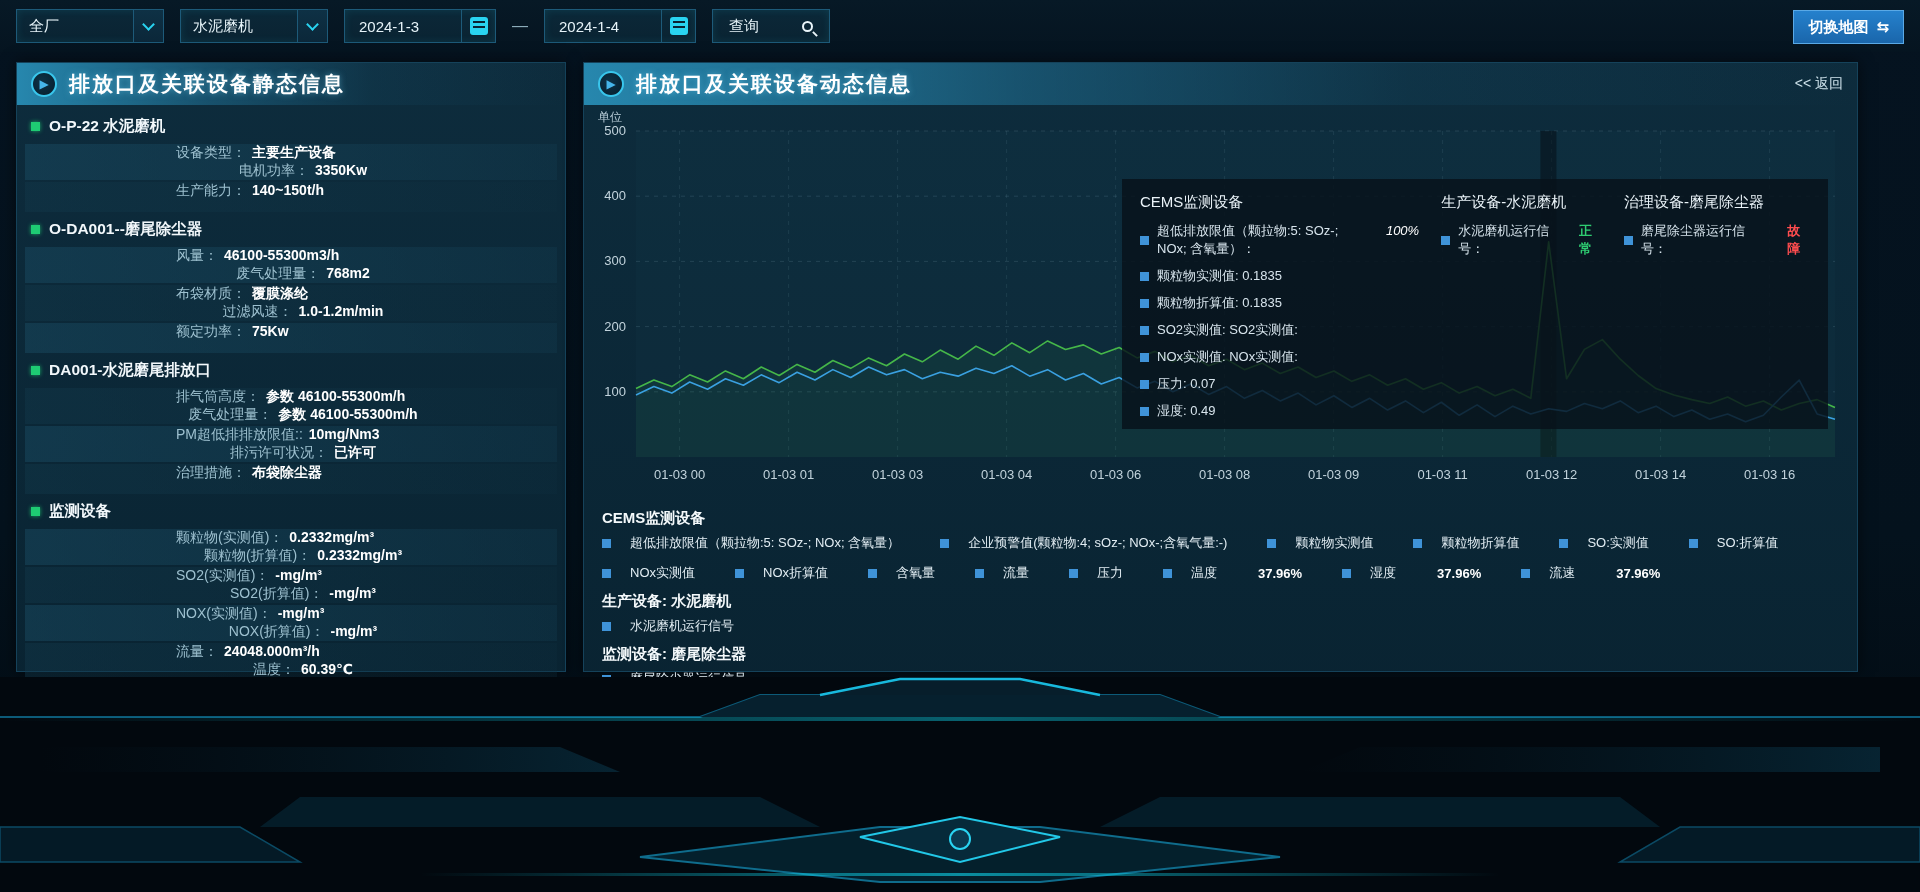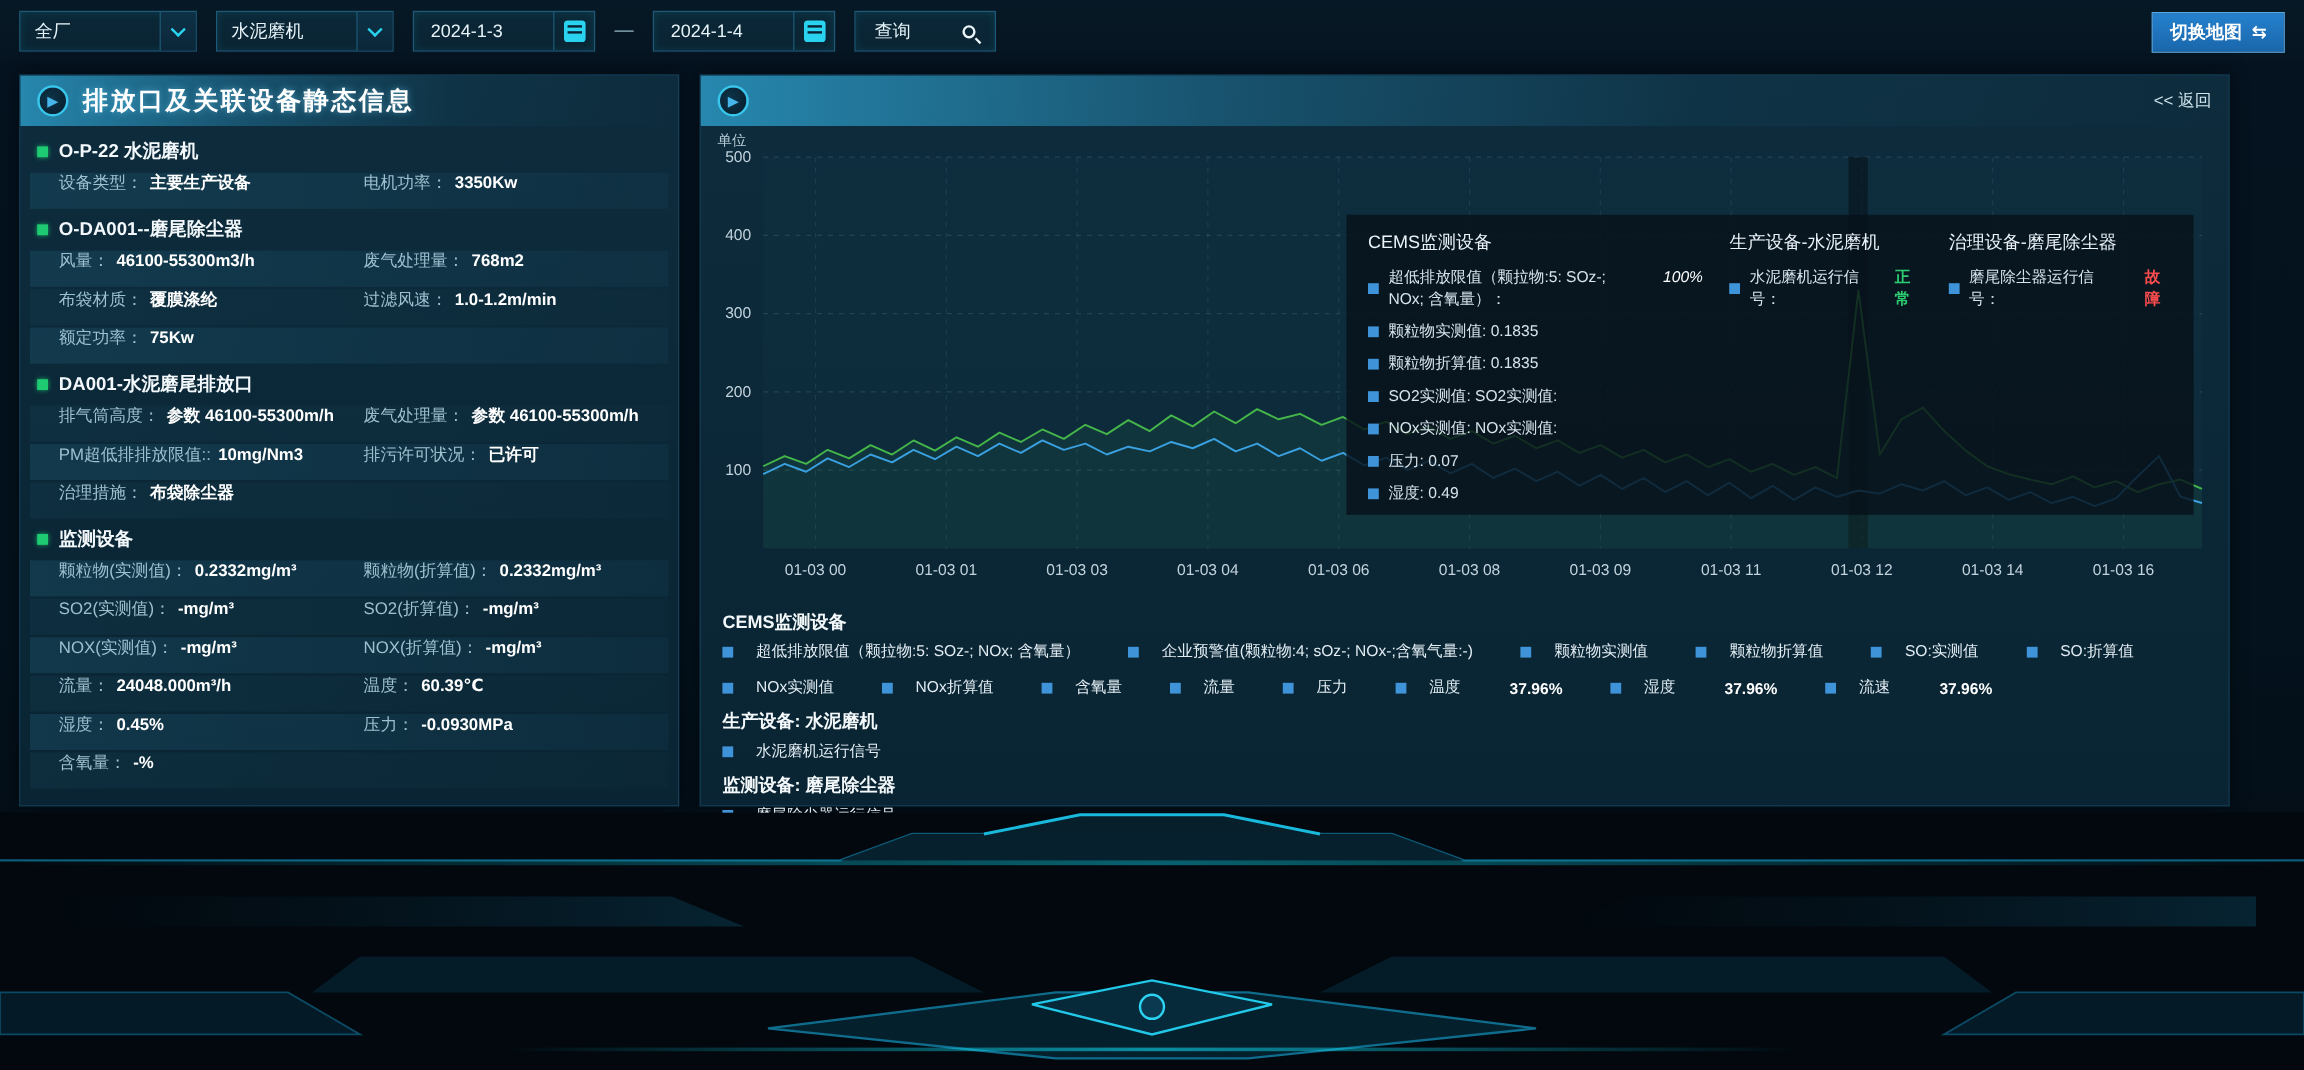--- a/index.html
+++ b/index.html
@@ -59,23 +59,23 @@
     color:#46b5ea; font-size:12px; }
   .back-link { position:absolute; right:14px; top:12px; color:#cfe3ec;
     font-size:14px; cursor:pointer; }
 
   
   #left-rows { padding:6px 8px; }
   .sec-head { display:flex; align-items:center; gap:9px; height:31px;
     padding-left:6px; font-size:15.5px; font-weight:bold; color:#f2f8fb; }
   .bullet { width:9px; height:9px; background:#1ecb73; flex:0 0 9px;
     box-shadow:0 0 4px rgba(30,203,115,.8); }
-  .info-row { display:flex; min-height:30px; margin:2px 0;
+  .info-row { display:flex; min-height:30px; align-items:center; margin:2px 0;
     padding-left:24px; font-size:14px;
-    background:linear-gradient(90deg,rgba(25,74,97,.5),rgba(19,60,80,.35)); }
+    background:linear-gradient(90deg,rgba(25,74,97,.5),rgba(19,60,80,.35));flex-direction:column; }
   .info-row.alt { background:linear-gradient(90deg,rgba(18,56,74,.45),rgba(14,46,62,.3)); }
   .cell { display:flex; align-items:baseline; gap:6px; }
   .cell.c0 { width:50%; } .cell.c1 { flex:1; }
   .cell .lbl { color:#9dc0cf; }
   .cell .val { color:#ffffff; font-weight:bold; }
 
   
   #chart-wrap { position:relative; width:100%; }
   #chart-svg { display:block; }
   .tooltip { position:absolute; left:538px; top:74px; width:706px; height:250px;
@@ -155,20 +155,26 @@
       <div class="info-row">
         <span class="cell c0">
           <span class="lbl">设备类型：</span>
           <span class="val">主要生产设备</span>
         </span>
         <span class="cell c1">
           <span class="lbl">电机功率：</span>
           <span class="val">3350Kw</span>
         </span>
       </div>
+      <div class="info-row alt">
+        <span class="cell c0">
+          <span class="lbl">生产能力：</span>
+          <span class="val">140~150t/h</span>
+        </span>
+      </div>
       <div class="sec-head">
         <span class="bullet"></span>
         <span>O-DA001--磨尾除尘器</span>
       </div>
       <div class="info-row">
         <span class="cell c0">
           <span class="lbl">风量：</span>
           <span class="val">46100-55300m3/h</span>
         </span>
         <span class="cell c1">
@@ -281,20 +287,21 @@
           <span class="lbl">含氧量：</span>
           <span class="val">-%</span>
         </span>
       </div>
     </div>
 </div>
 
 <div class="panel" id="right-panel">
   <div class="panel-header">
     <span class="play-icon">▶</span>
+    <span class="panel-title">排放口及关联设备动态信息</span>
     <span class="back-link">&lt;&lt; 返回</span>
   </div>
 
   <div id="chart-wrap">
     <svg id="chart-svg" width="1273" height="390" viewBox="0 0 1273 390">
         <rect x="52" y="26" width="1199" height="326" fill="rgba(20,60,80,0.18)"></rect>
         <text x="14" y="16" fill="#b9cdd8" font-size="12">单位</text>
         <line x1="52" y1="286.8" x2="1251" y2="286.8" stroke="rgba(170,210,230,0.14)" stroke-dasharray="4 5"></line>
         <text x="42" y="290.8" fill="#c2d3dc" font-size="13" text-anchor="end">100</text>
         <line x1="52" y1="221.6" x2="1251" y2="221.6" stroke="rgba(170,210,230,0.14)" stroke-dasharray="4 5"></line>

